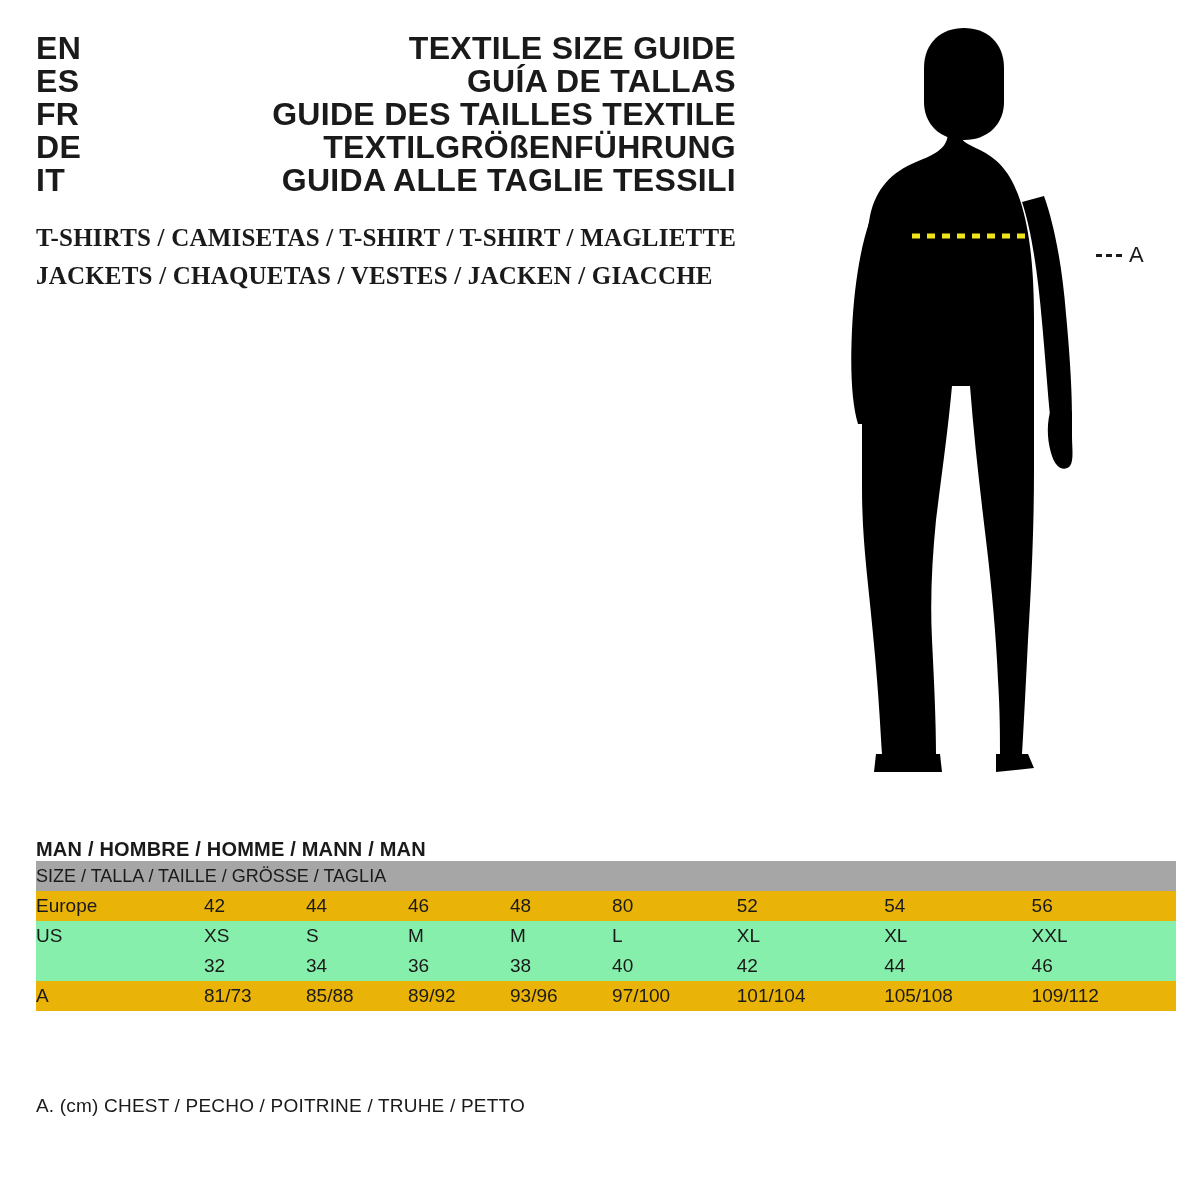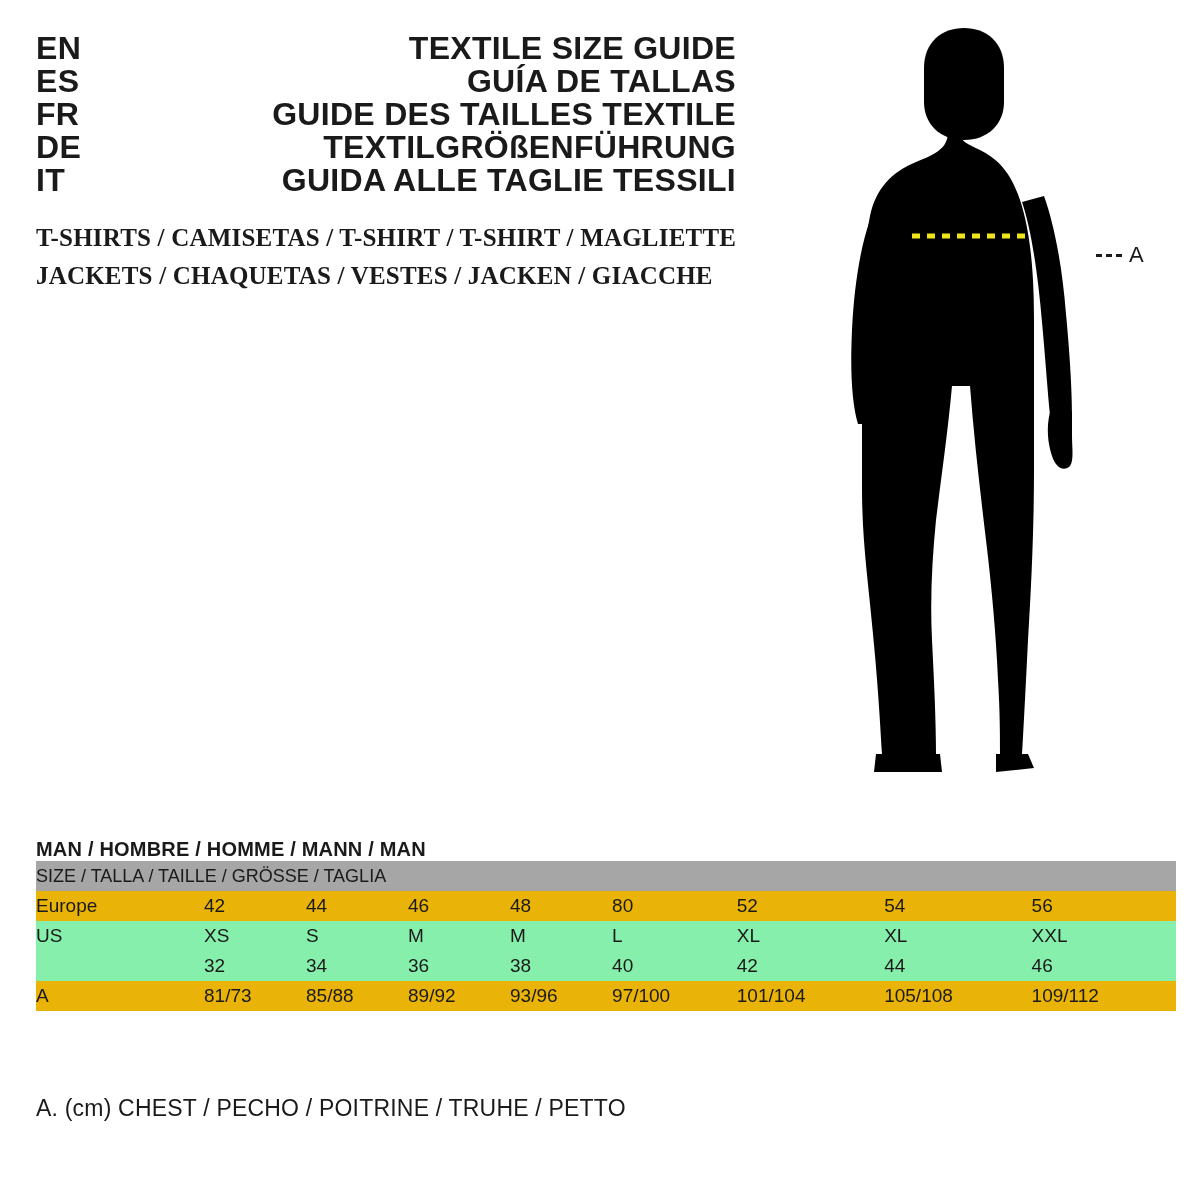--- a/index.html
+++ b/index.html
@@ -126,21 +126,21 @@
     text-align: left;
     width: 168px;
   }
   .cell-val {
     text-align: left;
   }
   .footnote {
     position: absolute;
     top: 1095px;
     left: 36px;
-    font-size: 23px;
+    font-size: 19px;
     letter-spacing: 0.2px;
     white-space: nowrap;
   }
 </style>
 </head>
 <body>
 
 <div class="lang-block">
   <div class="lang-row">
     <span class="lang-code">EN</span>

